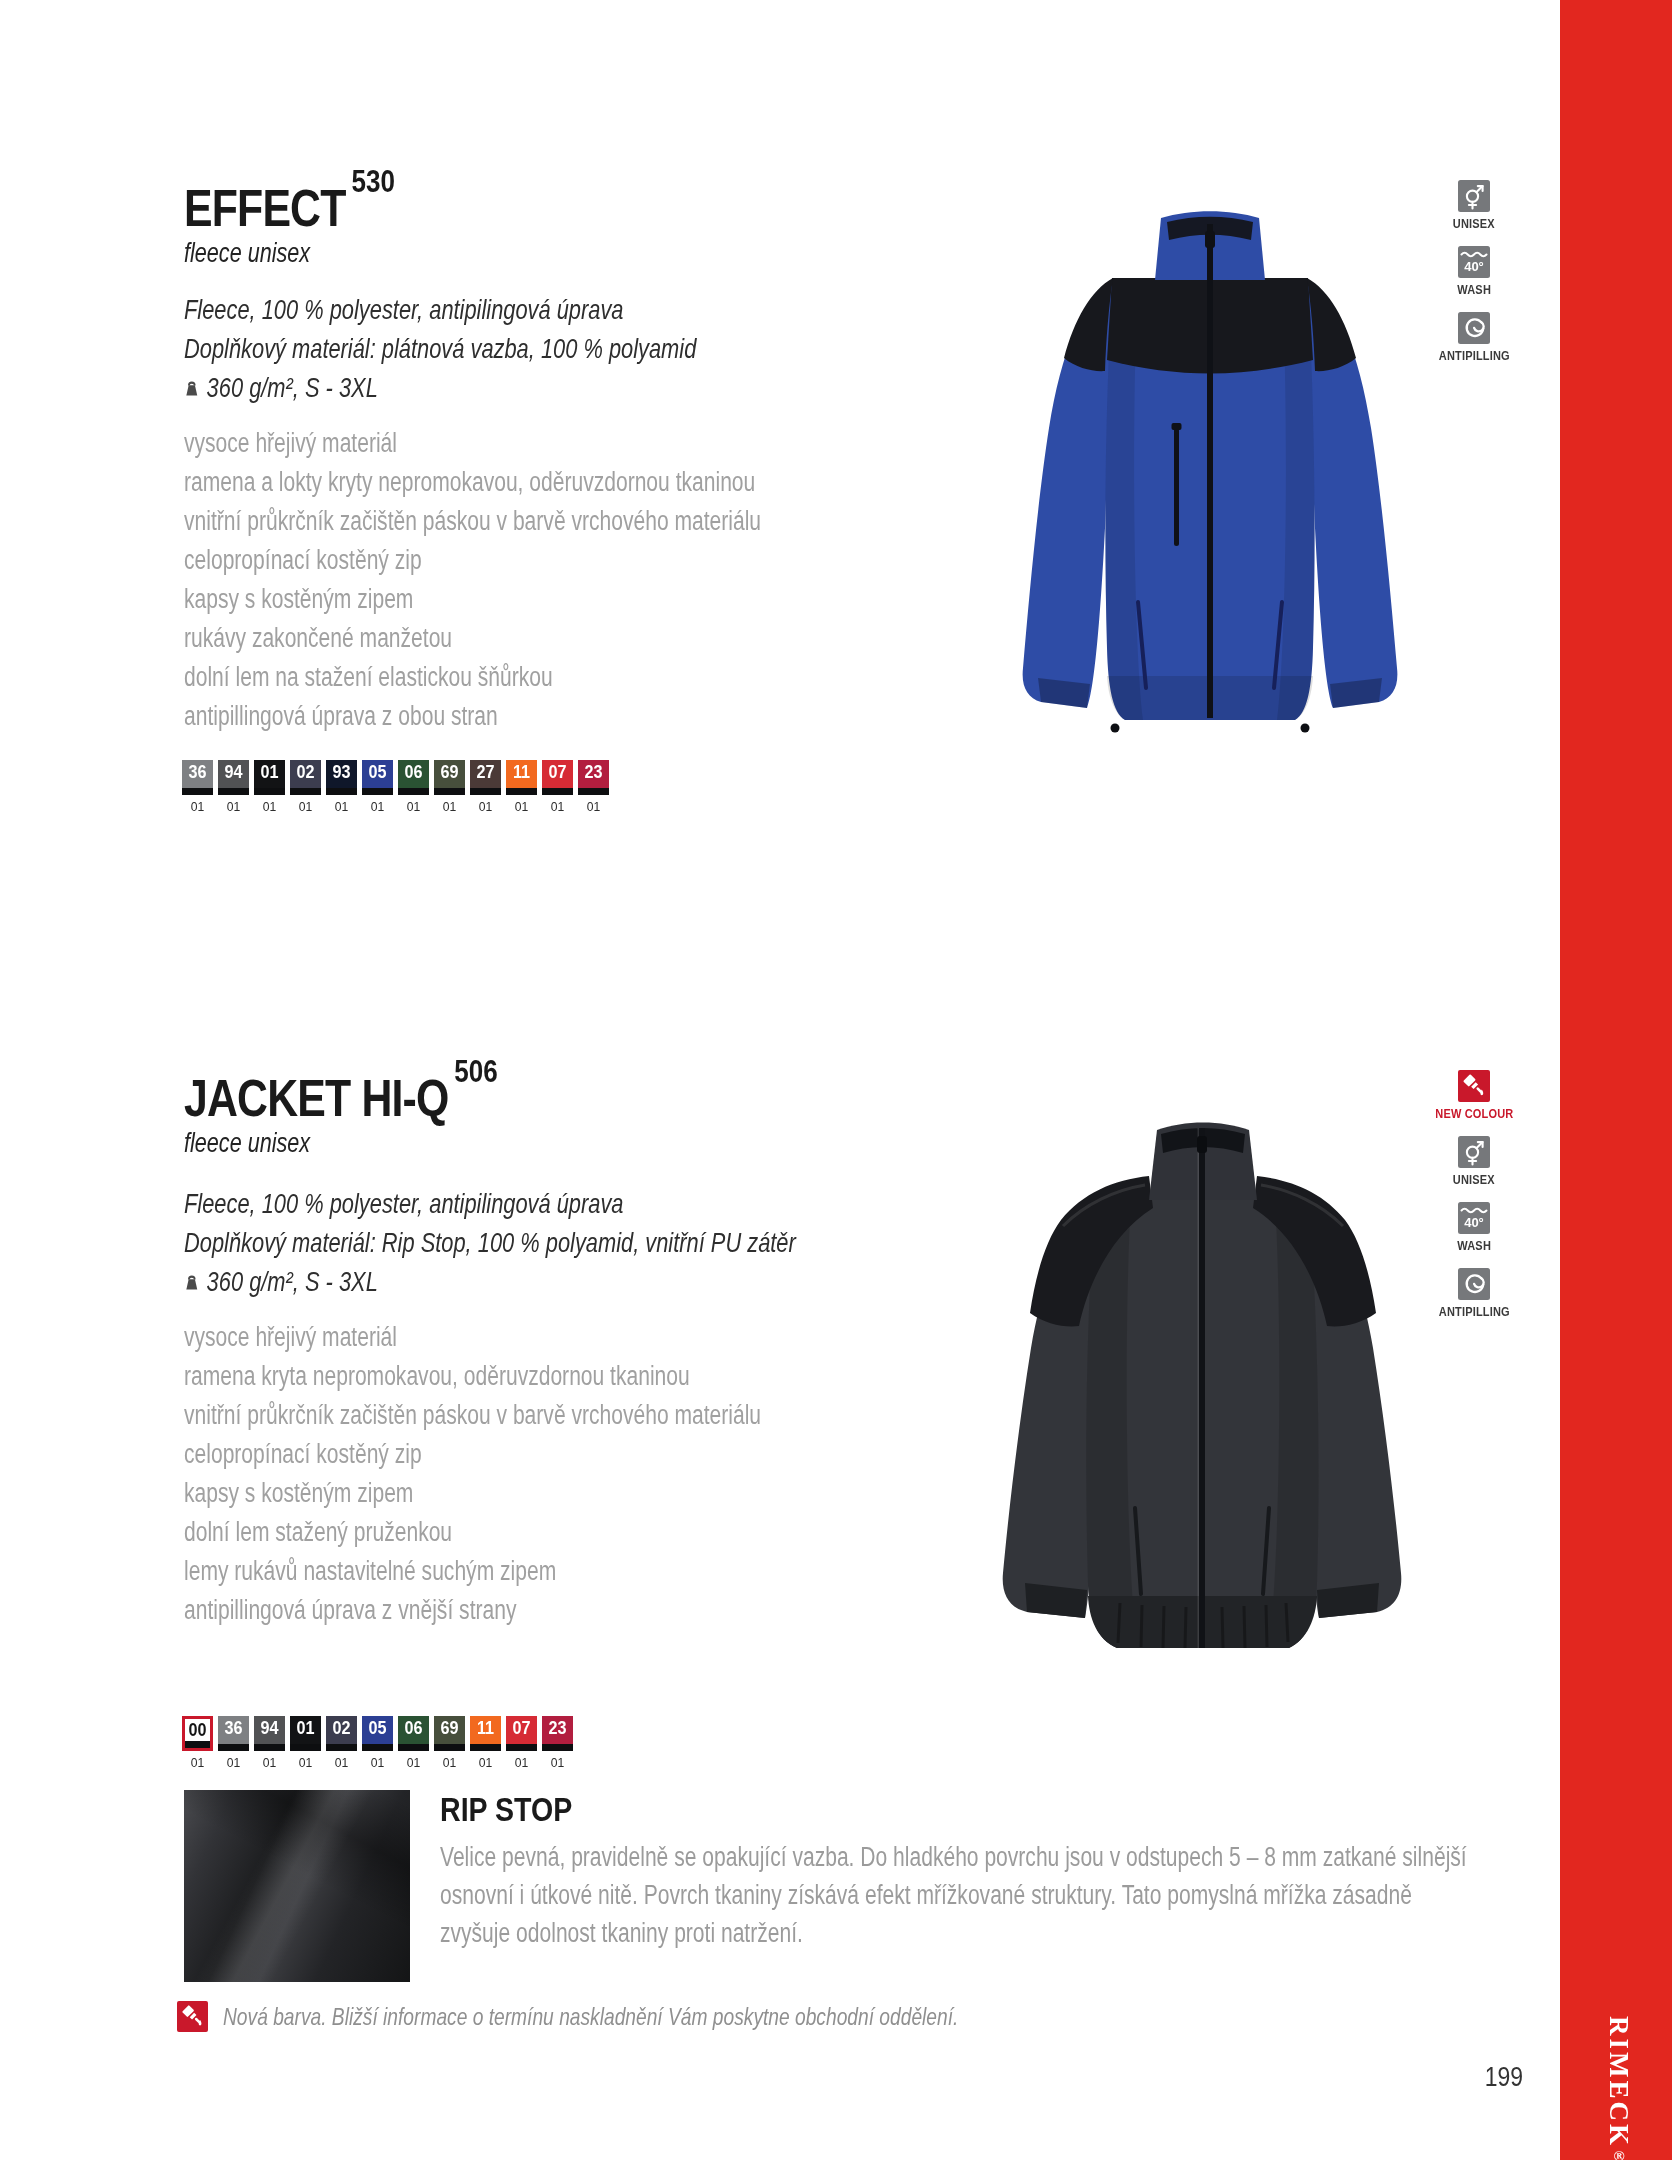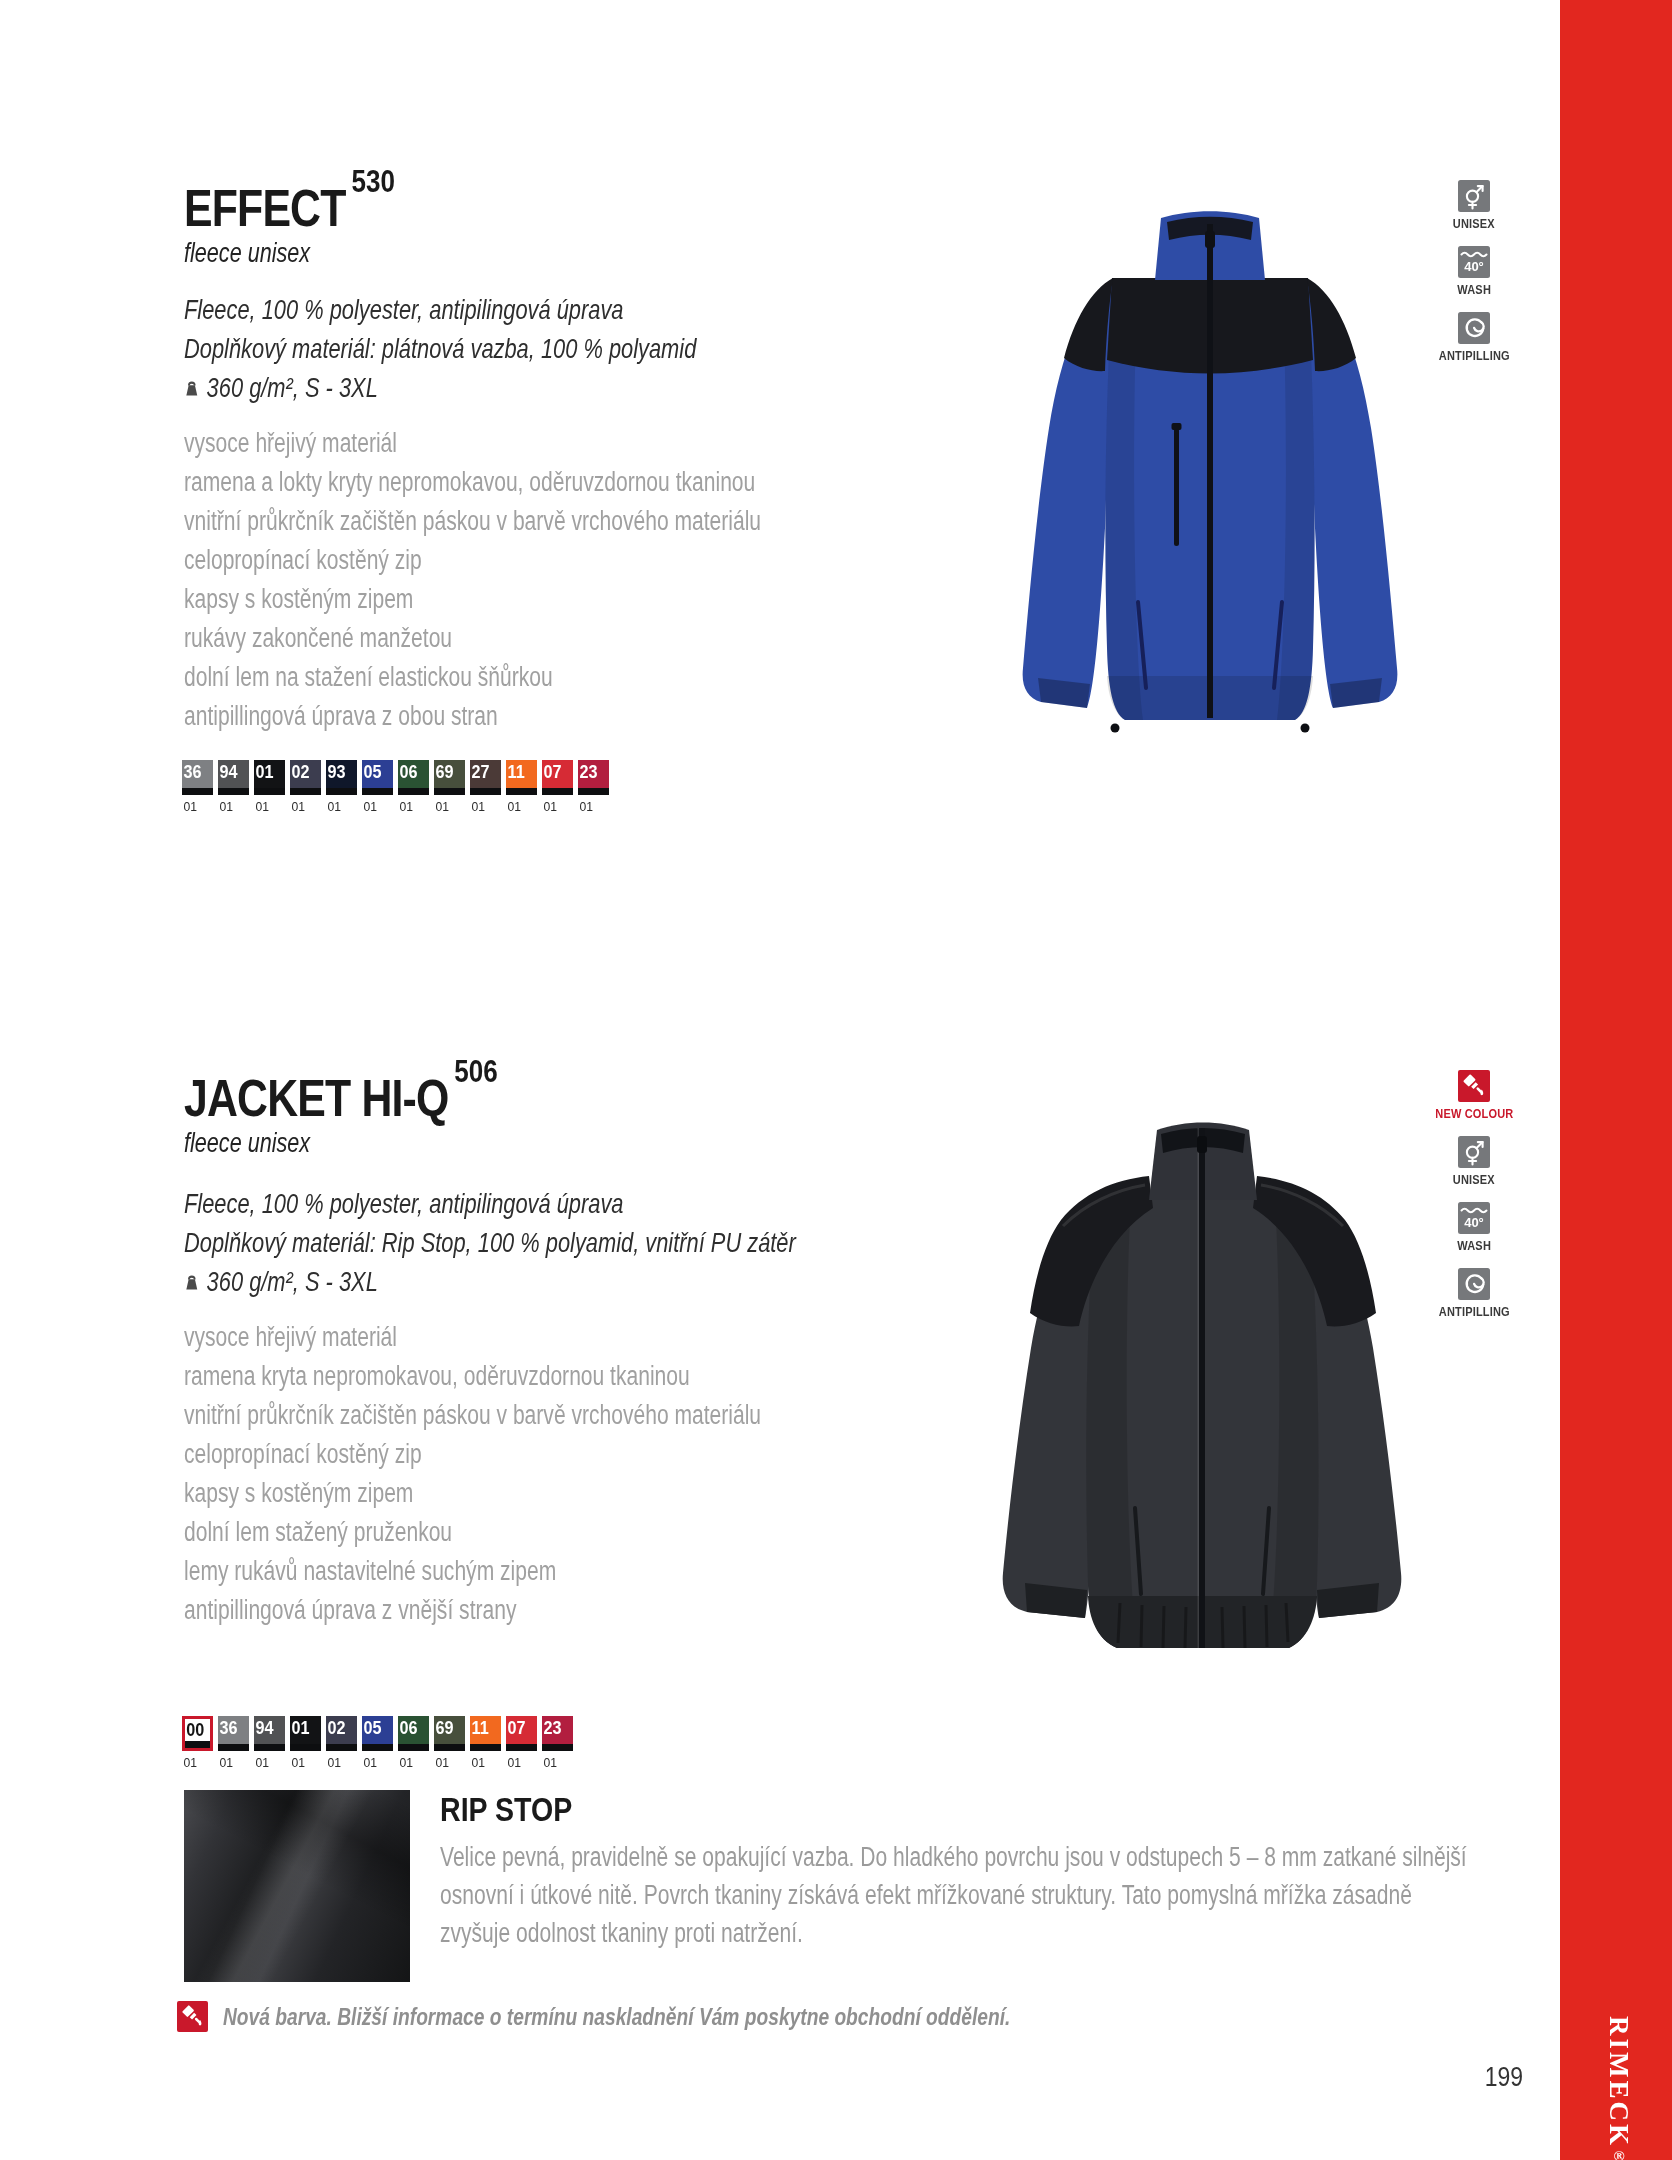--- a/index.html
+++ b/index.html
@@ -22,21 +22,21 @@
             transform:scaleX(.80);transform-origin:0 0;white-space:nowrap;}
   .matblock{position:absolute;left:184px;transform:scaleX(.78);transform-origin:0 0;
             font-style:italic;font-size:28px;line-height:39px;color:#2e2e2e;white-space:nowrap;}
   .wline{display:flex;align-items:center;gap:9px;}
   .wline svg{flex:0 0 auto;}
   .features{position:absolute;left:184px;transform:scaleX(.78);transform-origin:0 0;
             color:#a0a0a0;font-size:27px;line-height:39px;white-space:nowrap;}
 
   
   .swatches{position:absolute;left:182px;display:flex;}
-  .swatch{width:31px;margin-right:5px;}
+  .swatch{width:31px;margin-right:5px;text-align:center;}
   .chip{position:relative;height:35px;box-sizing:border-box;}
   .chip .num{position:absolute;top:2px;left:0;right:0;font-weight:700;font-size:18px;
              color:#fff;transform:scaleX(.9);}
   .chip .combo{position:absolute;left:0;right:0;bottom:0;height:7px;}
   .swatch.new .chip{background:#fff !important;border:3px solid #c9182b;}
   .swatch.new .num{color:#141414;top:1px;}
   .swatch .cl{font-size:13.5px;color:#2d2d2d;margin-top:4px;transform:scaleX(.9);}
 
   
   .badges{position:absolute;width:124px;display:flex;flex-direction:column;align-items:center;}
@@ -53,21 +53,21 @@
             linear-gradient(115deg,#4a4b4f 0%,#323337 16%,#1d1e20 36%,#3d3e42 52%,#232427 70%,#141516 100%);}
   .fabric:after{content:"";position:absolute;inset:0;
           background:linear-gradient(118deg,transparent 34%,rgba(255,255,255,.10) 46%,transparent 58%),
                      linear-gradient(28deg,transparent 55%,rgba(0,0,0,.35) 75%,transparent 95%);}
   .riptitle{position:absolute;left:440px;top:1790px;font-size:34px;font-weight:700;color:#1a1a1a;
             transform:scaleX(.84);transform-origin:0 0;white-space:nowrap;margin:0;}
   .riptext{position:absolute;left:440px;top:1838px;width:1340px;transform:scaleX(.78);
            transform-origin:0 0;white-space:pre-line;color:#9b9b9b;font-size:27px;line-height:38px;}
 
   
-  .note{position:absolute;left:177px;top:2001px;display:flex;align-items:center;gap:15px;font-weight:bold;}
+  .note{position:absolute;left:177px;top:2001px;display:flex;align-items:center;gap:15px;}
   .note .txt{font-style:italic;color:#8f8f8f;font-size:24px;transform:scaleX(.8);
              transform-origin:0 50%;white-space:nowrap;}
 
   .pageno{position:absolute;left:1453px;top:2062px;width:70px;text-align:right;
           font-size:27px;color:#333;transform:scaleX(.85);transform-origin:100% 50%;}
 </style>
 </head>
 <body>
 
 <div class="page">

